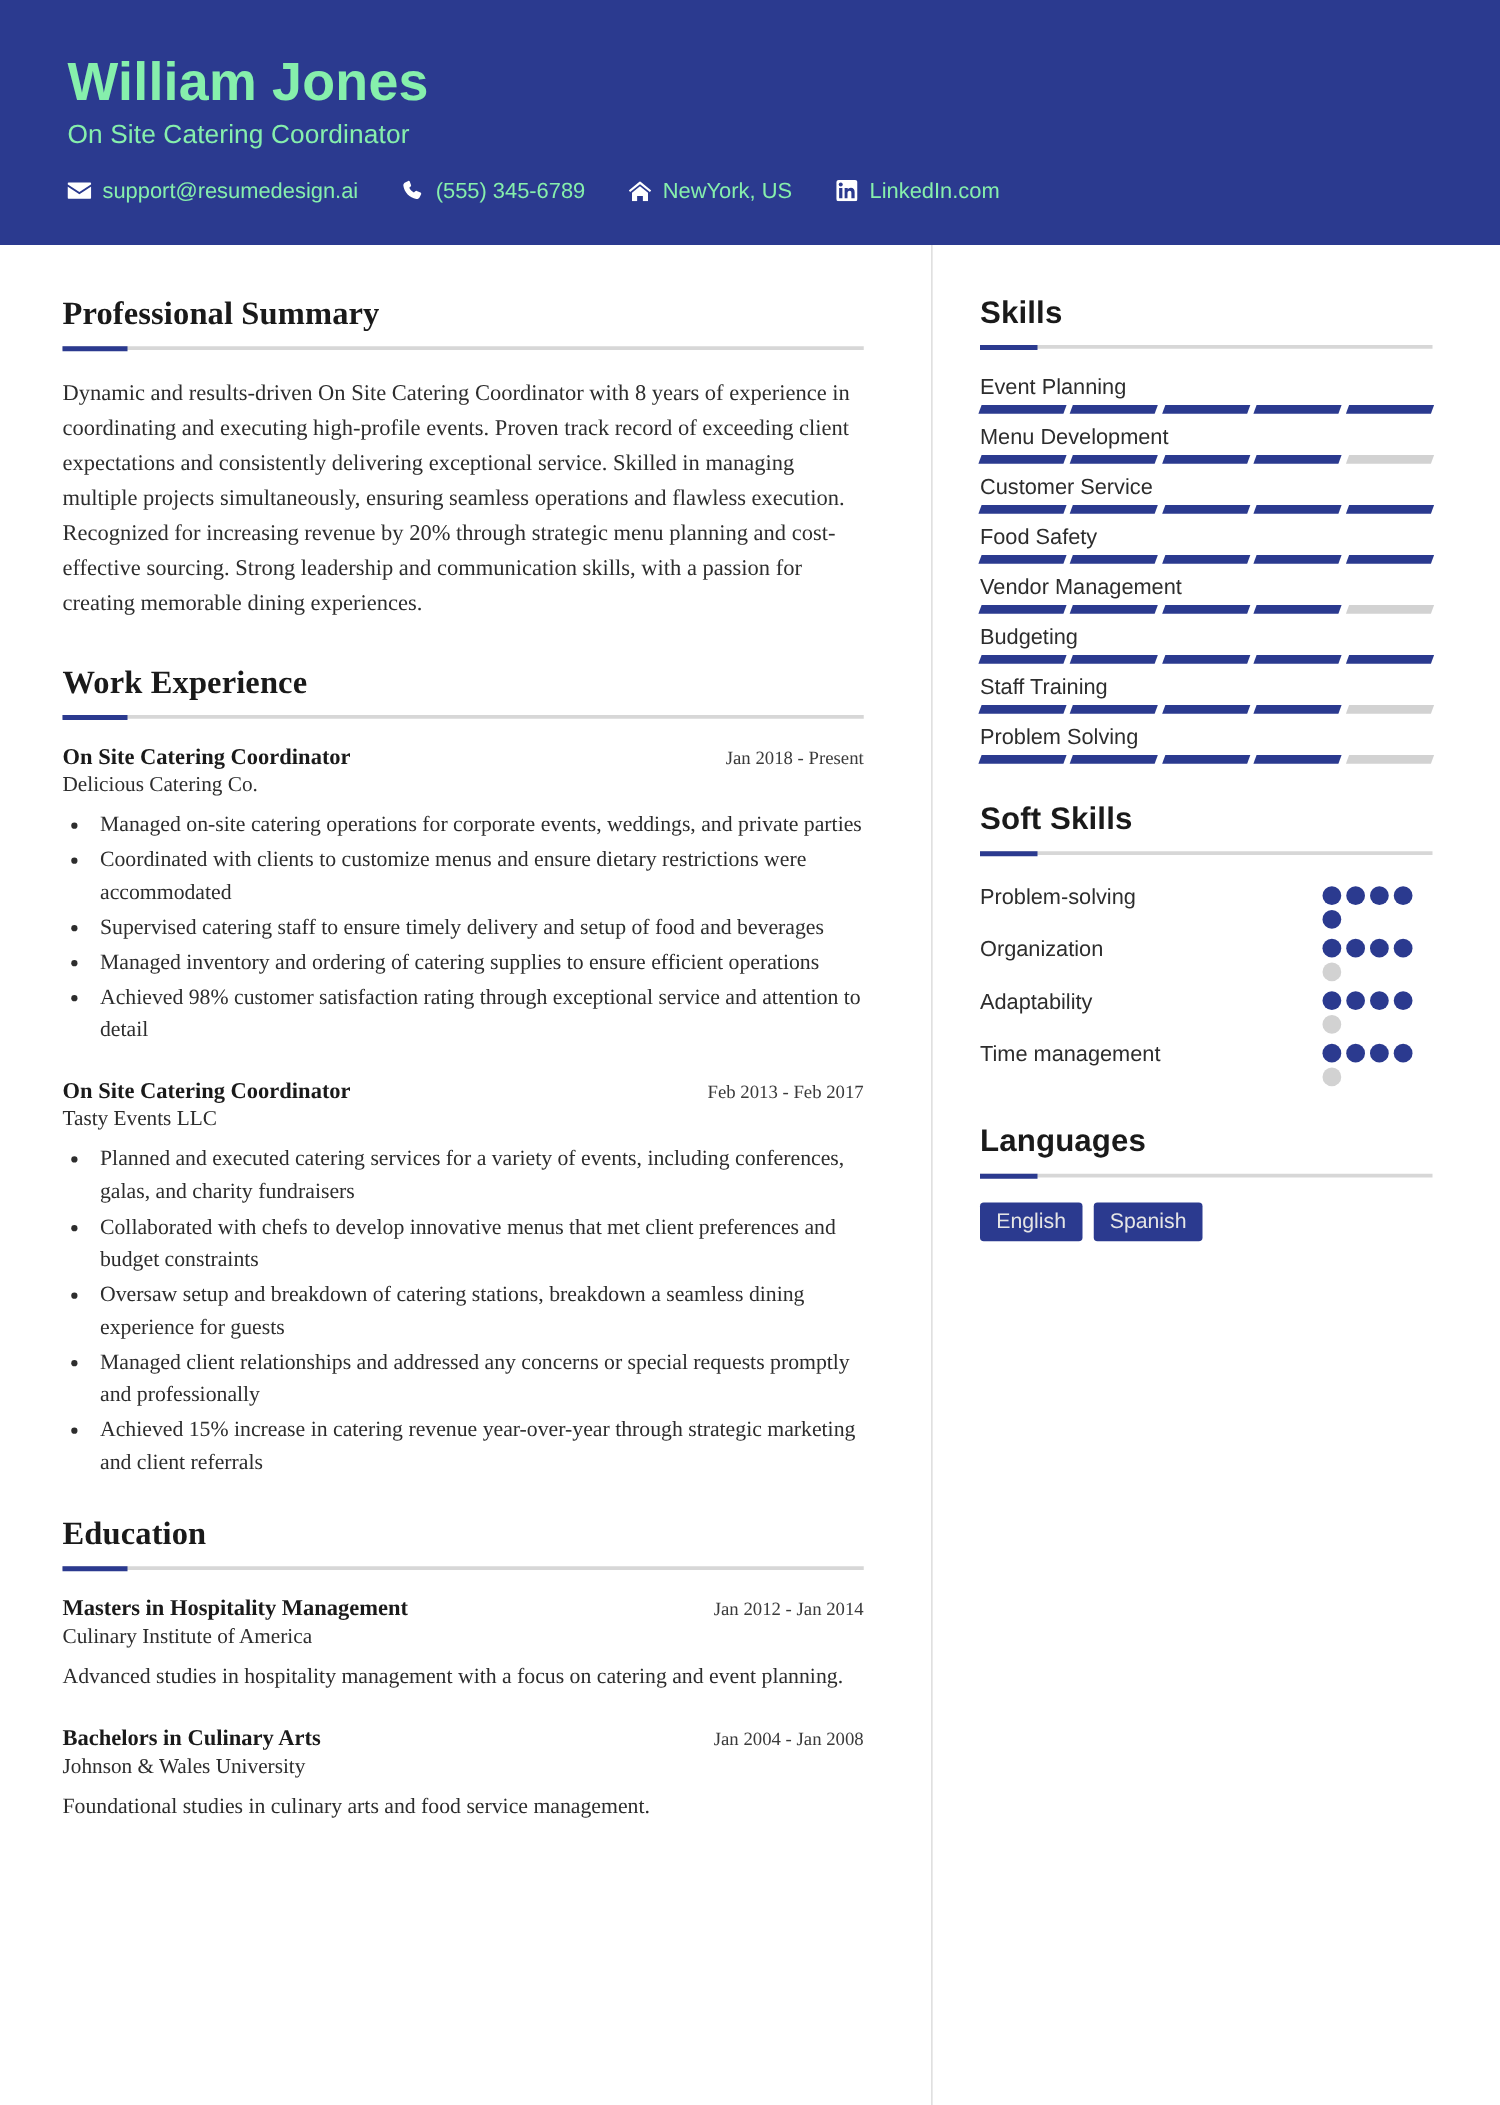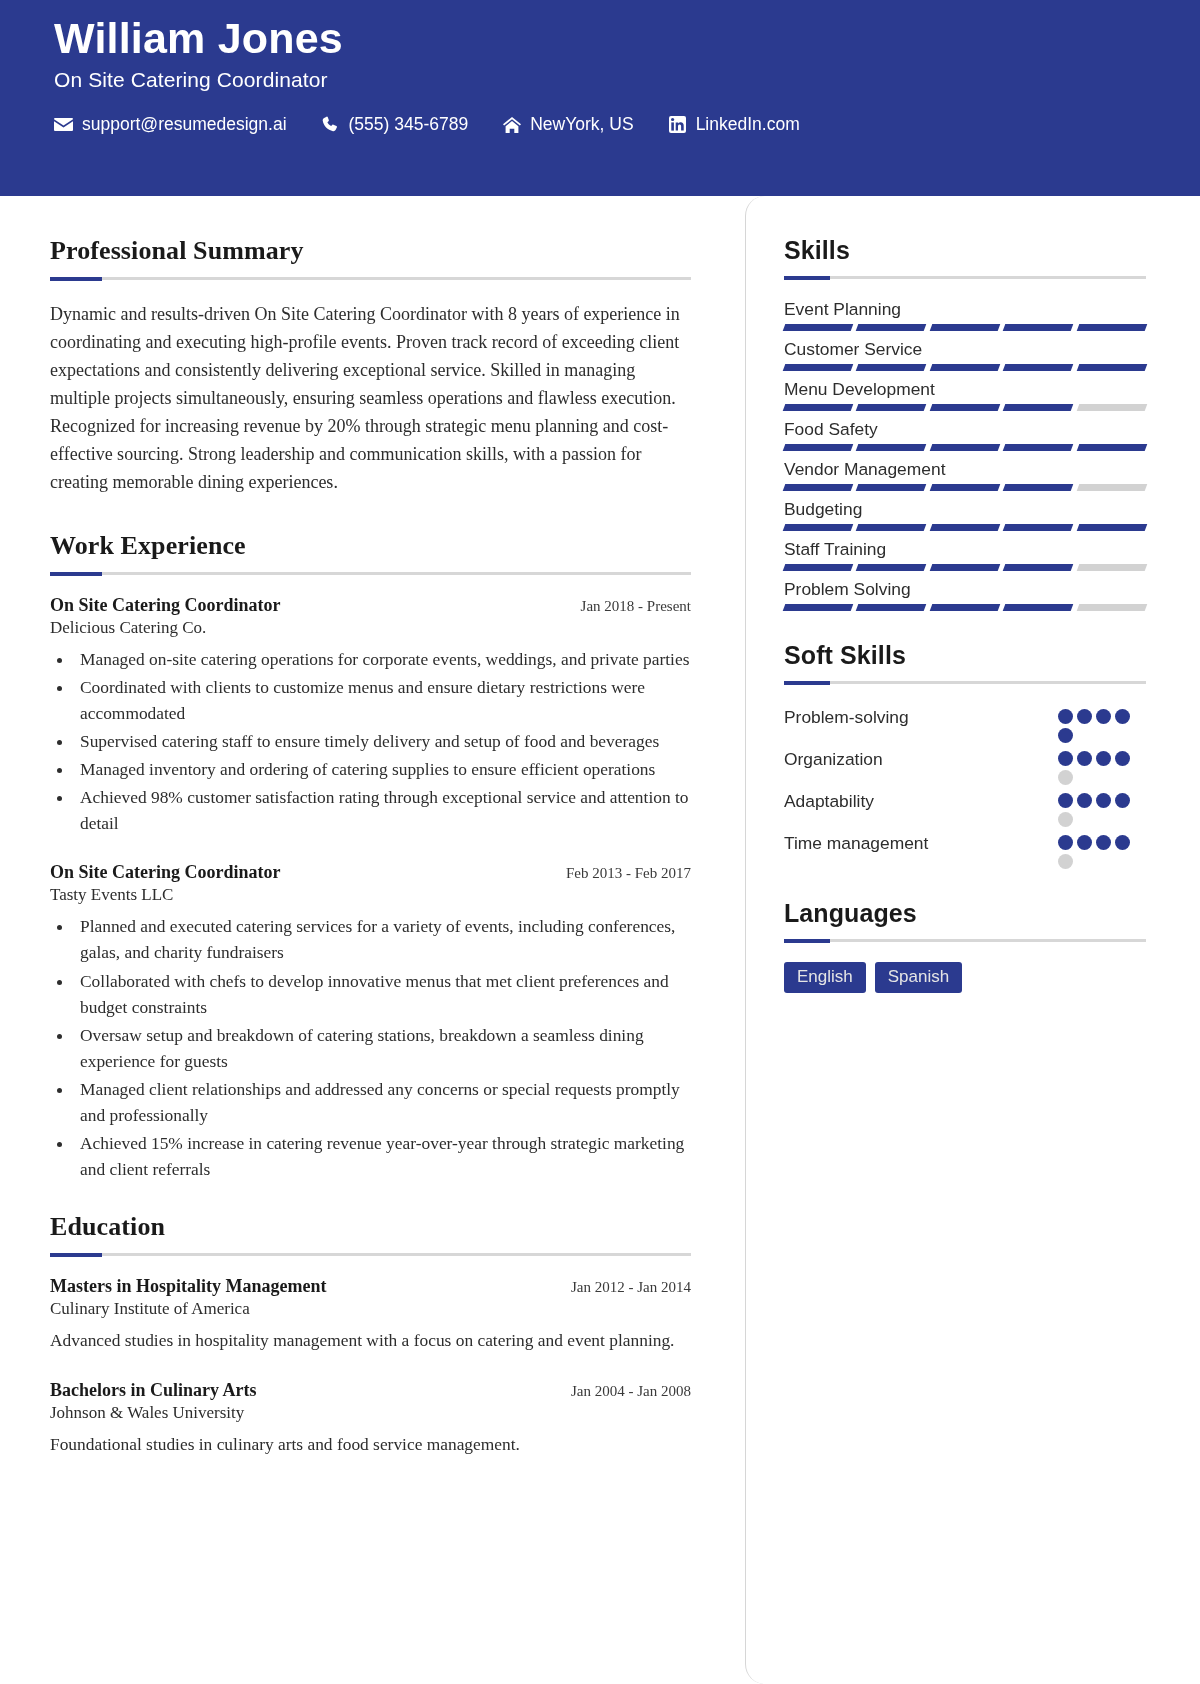--- a/index.html
+++ b/index.html
@@ -7,22 +7,22 @@
     width: 1200px;
     background: #ffffff;
     font-family: "Liberation Sans", sans-serif;
     color: #2b2b2b;
   }
   body { width: 1200px; min-height: 1684px; position: relative; }
 
   
   .header {
     background: #2b3a8f;
-    color: #ffffff;
-    padding: 14px 54px 26px 54px;
+    color: #86efac;
+    padding: 42px 54px 26px 54px;
     min-height: 196px;
   }
   .name {
     font-size: 43px;
     font-weight: bold;
     letter-spacing: 0.2px;
     line-height: 1.12;
     margin-bottom: 6px;
   }
   .role {
@@ -61,21 +61,20 @@
   }
   .col-main {
     width: 745px;
     padding: 40px 54px 30px 50px;
     font-family: Liberation Serif, serif;
   }
   .col-side {
     width: 455px;
     border-left: 1px solid #d6d6d6;
     padding: 40px 54px 30px 38px;
-    border-radius: 20px;
   }
 
   
   .sec-title {
     font-size: 26px;
     font-weight: bold;
     color: #1a1a1a;
     letter-spacing: 0.1px;
     margin-bottom: 11px;
   }
@@ -344,37 +343,37 @@
             <div class="skill-name">Event Planning</div>
      <div class="skill-bar">
               <span class="seg on"></span>
               <span class="seg on"></span>
               <span class="seg on"></span>
               <span class="seg on"></span>
               <span class="seg on"></span>
             </div>
           </div>
           <div class="skill-row">
+            <div class="skill-name">Menu Development</div>
+     <div class="skill-bar">
+              <span class="seg on"></span>
+              <span class="seg on"></span>
+              <span class="seg on"></span>
+              <span class="seg on"></span>
+              <span class="seg "></span>
+            </div>
+          </div>
+          <div class="skill-row">
             <div class="skill-name">Customer Service</div>
      <div class="skill-bar">
               <span class="seg on"></span>
               <span class="seg on"></span>
               <span class="seg on"></span>
               <span class="seg on"></span>
               <span class="seg on"></span>
-            </div>
-          </div>
-          <div class="skill-row">
-            <div class="skill-name">Menu Development</div>
-     <div class="skill-bar">
-              <span class="seg on"></span>
-              <span class="seg on"></span>
-              <span class="seg on"></span>
-              <span class="seg on"></span>
-              <span class="seg "></span>
             </div>
           </div>
           <div class="skill-row">
             <div class="skill-name">Food Safety</div>
      <div class="skill-bar">
               <span class="seg on"></span>
               <span class="seg on"></span>
               <span class="seg on"></span>
               <span class="seg on"></span>
               <span class="seg on"></span>

